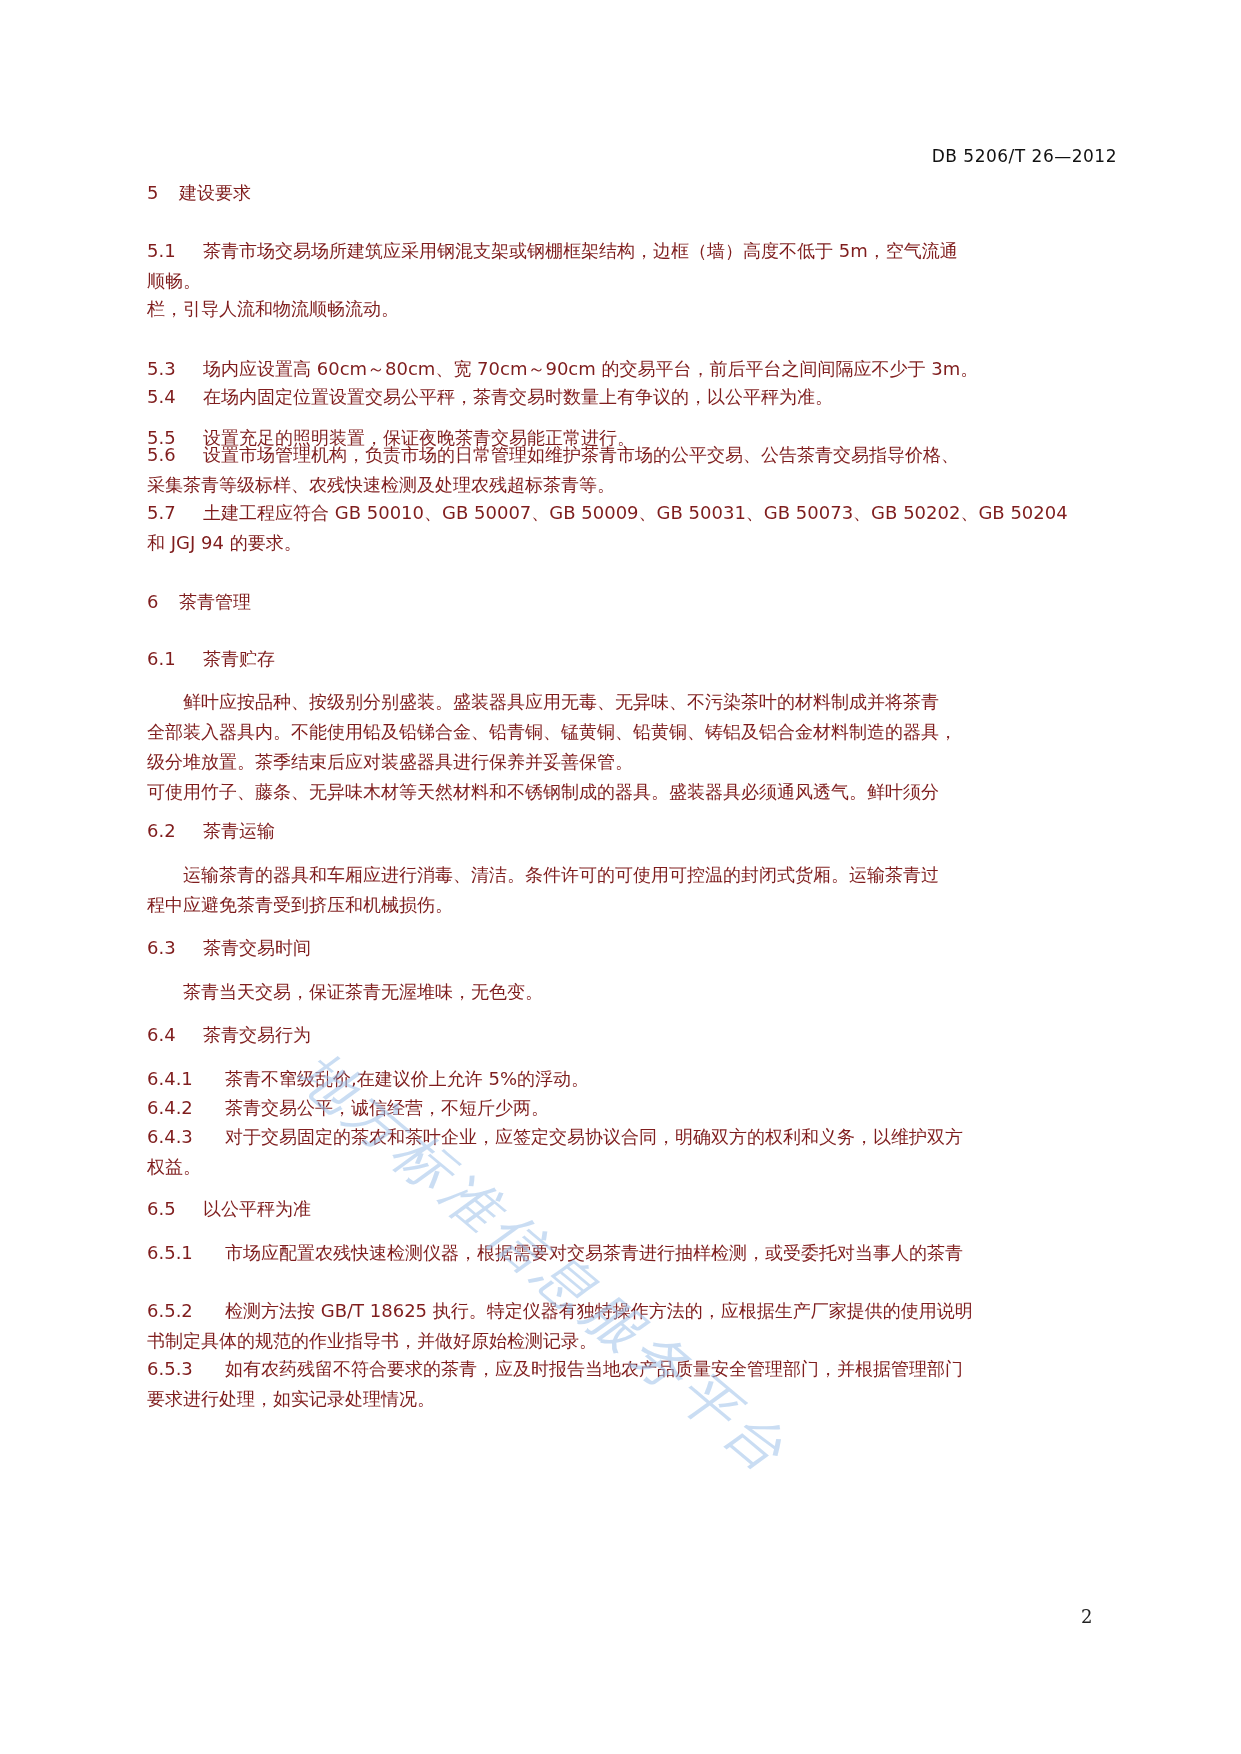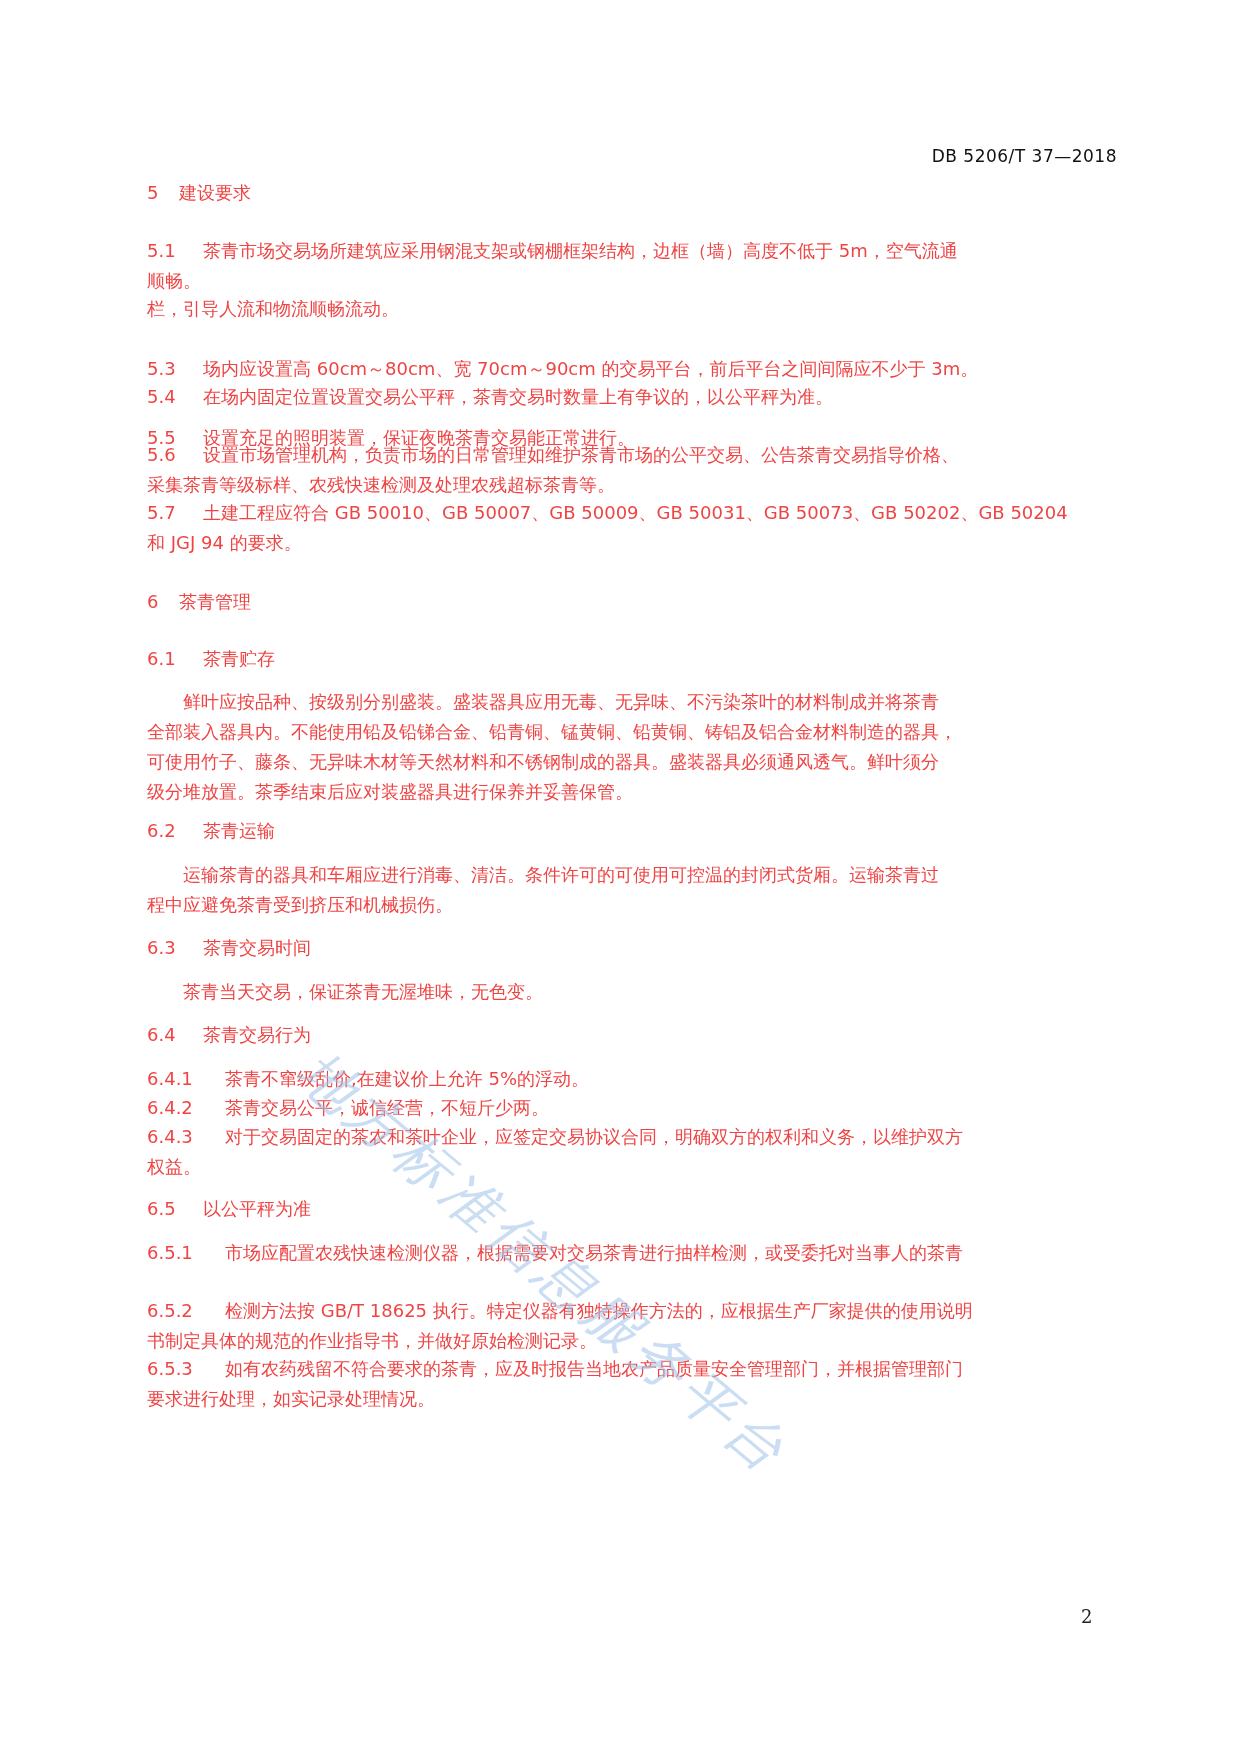--- a/index.html
+++ b/index.html
@@ -35,21 +35,21 @@
       left: 147px;
       top: 0;
       width: 960px;
     }
     .blk {
       position: absolute;
       left: 0;
       width: 960px;
       font-size: 18px;
       line-height: 30px;
-      color: #ef4444;
+      color: #7f1d1d;
     }
     .h1 {
       font-size: 18px;
       line-height: 30px;
     }
     .h1 .num { display: inline-block; width: 32px; }
     .h2 .num { display: inline-block; width: 56px; }
     .item .num { display: inline-block; width: 56px; }
     .item3 .num { display: inline-block; width: 78px; }
     .para { text-indent: 36px; }
@@ -74,21 +74,21 @@
       white-space: nowrap;
       pointer-events: none;
       font-style: italic;
     }
   </style>
 </head>
 <body>
 
 <div class="page">
 
-  <div class="header-code">DB 5206/T 37—2018</div>
+  <div class="header-code">DB 5206/T 26—2012</div>
 
   <div class="content">
 
     <div class="blk h1" style="top:178px;">
       <span class="num">5</span><span>建设要求</span>
     </div>
 
     <div class="blk item" style="top:236px;">
       <div><span class="num">5.1</span><span>茶青市场交易场所建筑应采用钢混支架或钢棚框架结构，边框（墙）高度不低于 5m，空气流通</span></div>
       <div>顺畅。</div>
@@ -123,22 +123,22 @@
     <div class="blk h1" style="top:587px;">
       <span class="num">6</span><span>茶青管理</span>
     </div>
 
     <div class="blk h2" style="top:644px;">
       <span class="num">6.1</span><span>茶青贮存</span>
     </div>
     <div class="blk" style="top:687px;">
       <div class="para">鲜叶应按品种、按级别分别盛装。盛装器具应用无毒、无异味、不污染茶叶的材料制成并将茶青</div>
       <div>全部装入器具内。不能使用铅及铅锑合金、铅青铜、锰黄铜、铅黄铜、铸铝及铝合金材料制造的器具，</div>
+      <div>级分堆放置。茶季结束后应对装盛器具进行保养并妥善保管。</div>
       <div>可使用竹子、藤条、无异味木材等天然材料和不锈钢制成的器具。盛装器具必须通风透气。鲜叶须分</div>
-      <div>级分堆放置。茶季结束后应对装盛器具进行保养并妥善保管。</div>
     </div>
 
     <div class="blk h2" style="top:816px;">
       <span class="num">6.2</span><span>茶青运输</span>
     </div>
     <div class="blk" style="top:860px;">
       <div class="para">运输茶青的器具和车厢应进行消毒、清洁。条件许可的可使用可控温的封闭式货厢。运输茶青过</div>
       <div>程中应避免茶青受到挤压和机械损伤。</div>
     </div>
 

